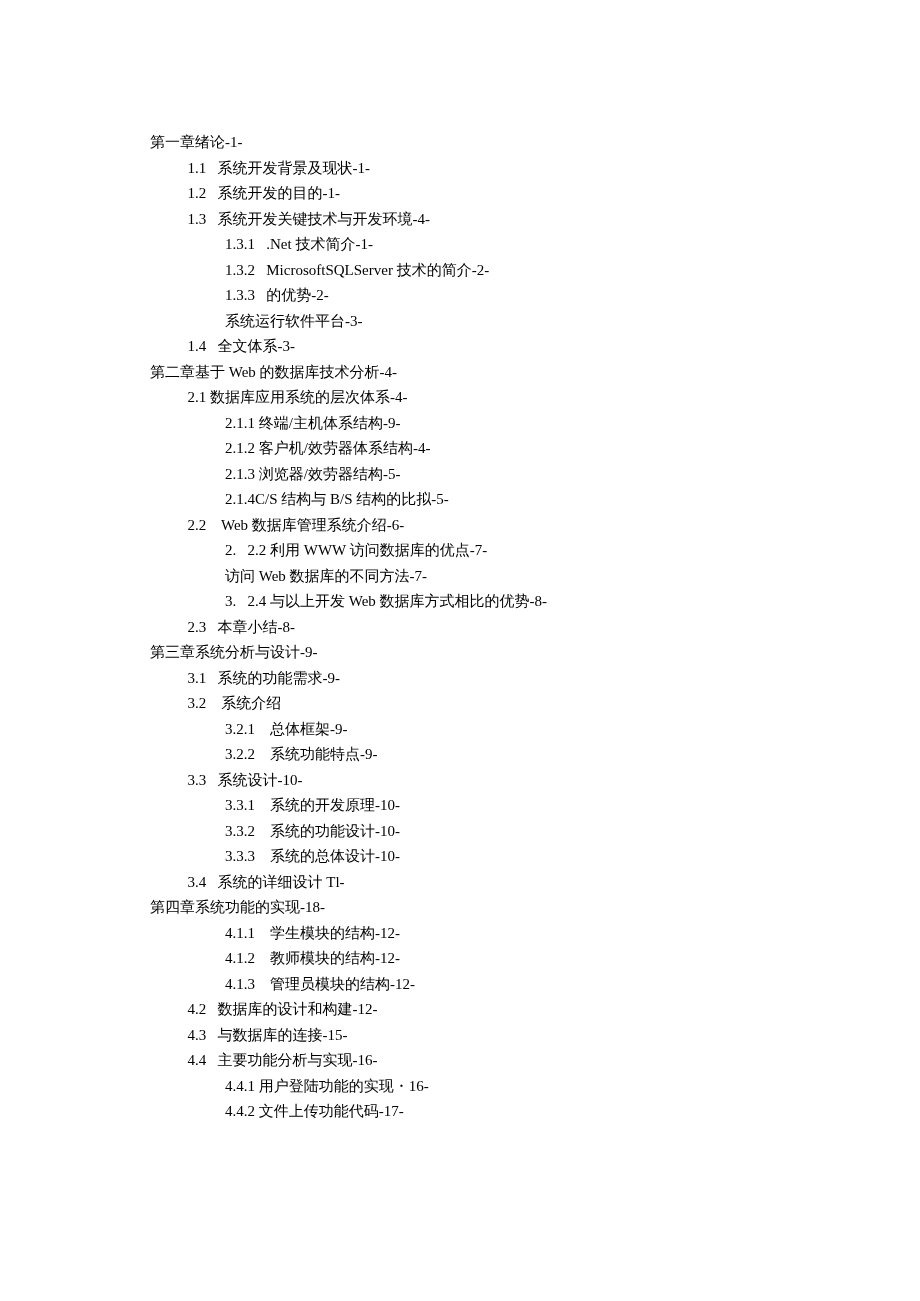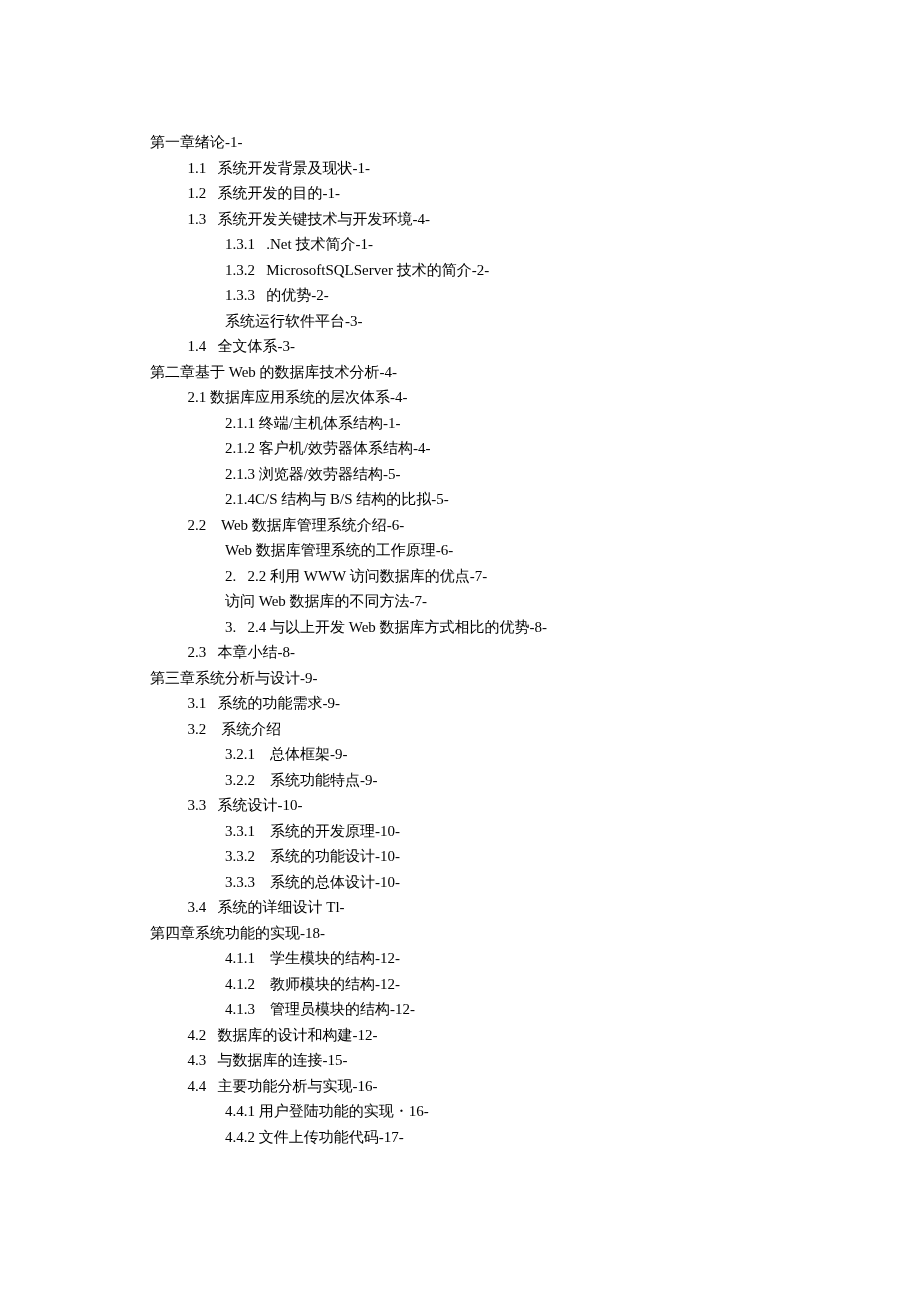--- a/index.html
+++ b/index.html
@@ -33,26 +33,25 @@
       <div class="toc-line lvl1">1.1   系统开发背景及现状-1-</div>
       <div class="toc-line lvl1">1.2   系统开发的目的-1-</div>
       <div class="toc-line lvl1">1.3   系统开发关键技术与开发环境-4-</div>
       <div class="toc-line lvl2">1.3.1   .Net 技术简介-1-</div>
       <div class="toc-line lvl2">1.3.2   MicrosoftSQLServer 技术的简介-2-</div>
       <div class="toc-line lvl2">1.3.3   的优势-2-</div>
       <div class="toc-line lvl2">系统运行软件平台-3-</div>
       <div class="toc-line lvl1">1.4   全文体系-3-</div>
       <div class="toc-line lvl0">第二章基于 Web 的数据库技术分析-4-</div>
       <div class="toc-line lvl1">2.1 数据库应用系统的层次体系-4-</div>
-      <div class="toc-line lvl2">2.1.1 终端/主机体系结构-1-</div>
+      <div class="toc-line lvl2">2.1.1 终端/主机体系结构-9-</div>
       <div class="toc-line lvl2">2.1.2 客户机/效劳器体系结构-4-</div>
       <div class="toc-line lvl2">2.1.3 浏览器/效劳器结构-5-</div>
       <div class="toc-line lvl2">2.1.4C/S 结构与 B/S 结构的比拟-5-</div>
       <div class="toc-line lvl1">2.2    Web 数据库管理系统介绍-6-</div>
-      <div class="toc-line lvl2">Web 数据库管理系统的工作原理-6-</div>
       <div class="toc-line lvl2">2.   2.2 利用 WWW 访问数据库的优点-7-</div>
       <div class="toc-line lvl2">访问 Web 数据库的不同方法-7-</div>
       <div class="toc-line lvl2">3.   2.4 与以上开发 Web 数据库方式相比的优势-8-</div>
       <div class="toc-line lvl1">2.3   本章小结-8-</div>
       <div class="toc-line lvl0">第三章系统分析与设计-9-</div>
       <div class="toc-line lvl1">3.1   系统的功能需求-9-</div>
       <div class="toc-line lvl1">3.2    系统介绍</div>
       <div class="toc-line lvl2">3.2.1    总体框架-9-</div>
       <div class="toc-line lvl2">3.2.2    系统功能特点-9-</div>
       <div class="toc-line lvl1">3.3   系统设计-10-</div>

